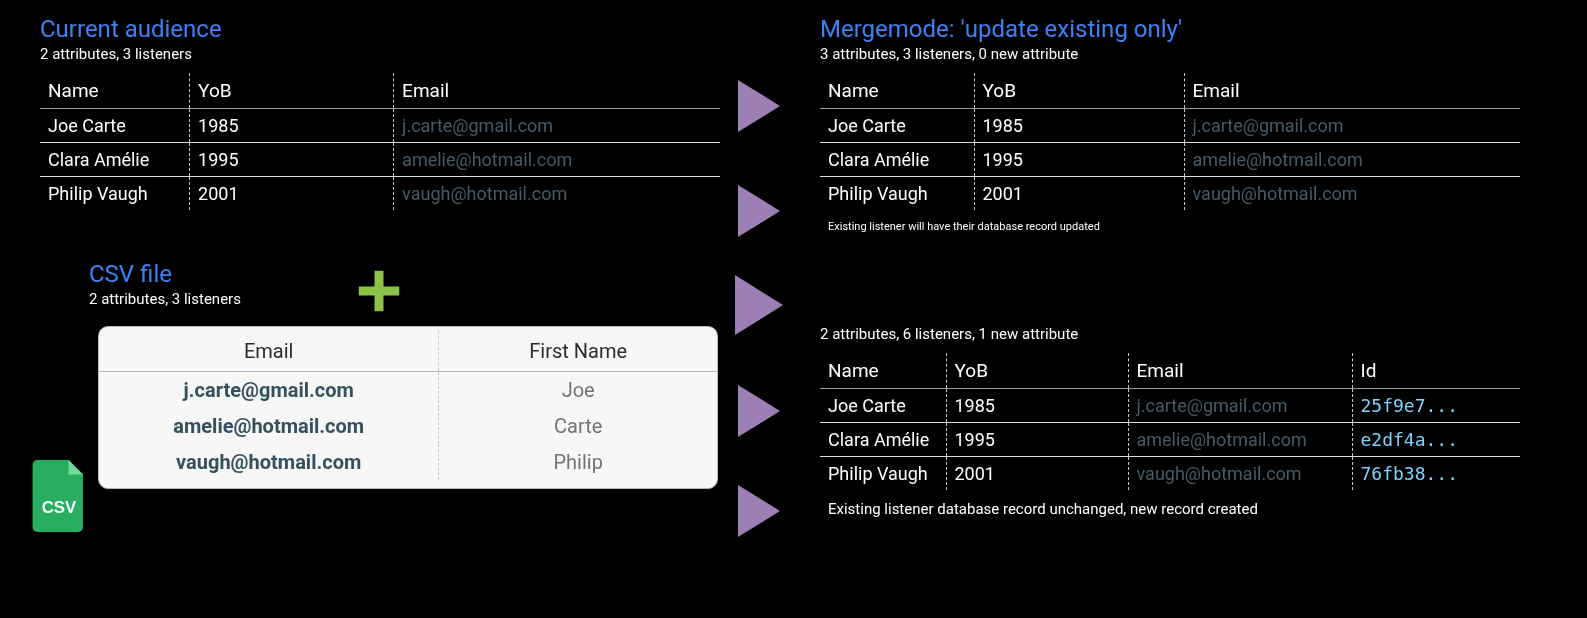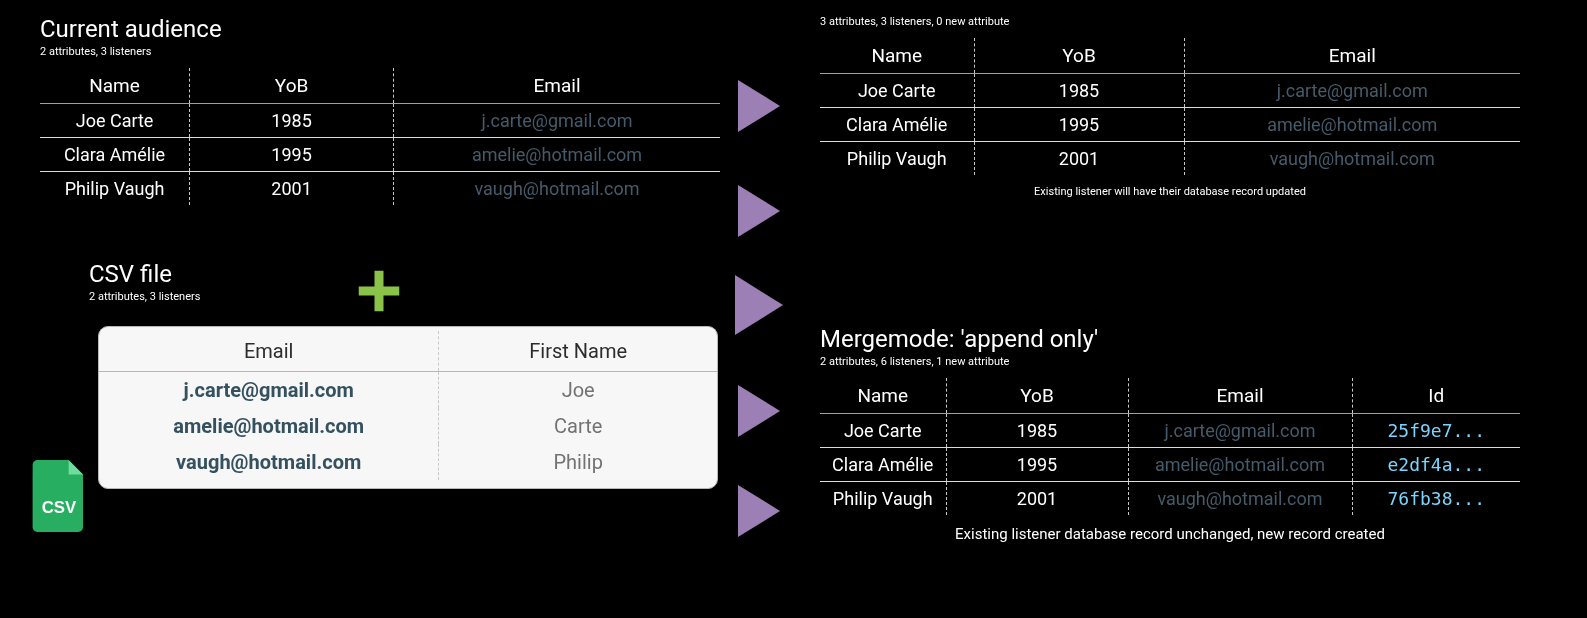--- a/index.html
+++ b/index.html
@@ -7,37 +7,37 @@
     margin: 0;
     padding: 30px 40px;
     font-family: -apple-system, BlinkMacSystemFont, "Segoe UI", Roboto, Arial, sans-serif;
     background: #000;
     color: #fff;
     width: 1587px;
     height: 618px;
     position: relative;
   }
   .panel-title {
-    color: #ffffff;
+    color: #3b82f6;
     font-size: 24px;
     font-weight: 400;
     margin-bottom: 2px;
   }
   .panel-sub {
     color: #fff;
-    font-size: 11px;
+    font-size: 15px;
     margin-bottom: 10px;
   }
   .tbl {
     width: 100%;
     border-collapse: collapse;
   }
   .tbl th, .tbl td {
     padding: 6px 8px;
-    text-align: center;
+    text-align: left;
     font-weight: 400;
     font-size: 18px;
     border-right: 1px dashed #c8c8c8;
     white-space: nowrap;
   }
   .tbl th:last-child, .tbl td:last-child { border-right: none; }
   .hrow th {
     color: #fff;
     font-size: 19px;
     border-bottom: 1px solid #9aa0a3;
@@ -228,20 +228,21 @@
   <text x="24" y="44" text-anchor="middle" font-family="Arial" font-size="14" font-weight="700" fill="#fff">CSV</text>
 </svg>
 
 <div class="arrow" style="left:738px; top:80px;"></div>
 <div class="arrow" style="left:738px; top:185px;"></div>
 <div class="arrow big" style="left:735px; top:275px;"></div>
 <div class="arrow" style="left:738px; top:385px;"></div>
 <div class="arrow" style="left:738px; top:485px;"></div>
 
 <div id="right-top">
+  <div class="panel-title">Mergemode: 'update existing only'</div>
   <div class="panel-sub">3 attributes, 3 listeners, 0 new attribute</div>
   <table class="tbl">
     <tbody>
         <tr class="hrow">
       <th class="col-a">Name</th>
       <th class="col-b">YoB</th>
       <th class="col-c">Email</th>
     </tr>
     <tr class="drow">
       <td class="white-cell">Joe Carte</td>
@@ -259,21 +260,20 @@
       <td class="email">vaugh@hotmail.com</td>
     </tr>
     <tr class="msgrow">
           <td colspan="3" class="white-cell" style="font-size:11px; padding-top:10px;">Existing listener will have their database record updated</td>
         </tr>
   </tbody>
     </table>
 </div>
 
 <div id="right-bot">
-  <div class="panel-title">Mergemode: 'append only'</div>
   <div class="panel-sub">2 attributes, 6 listeners, 1 new attribute</div>
   <table class="tbl">
     <tbody>
         <tr class="hrow">
       <th class="col-a4">Name</th>
       <th class="col-b4">YoB</th>
       <th class="col-c4">Email</th>
       <th class="col-d4">Id</th>
     </tr>
     <tr class="drow">

